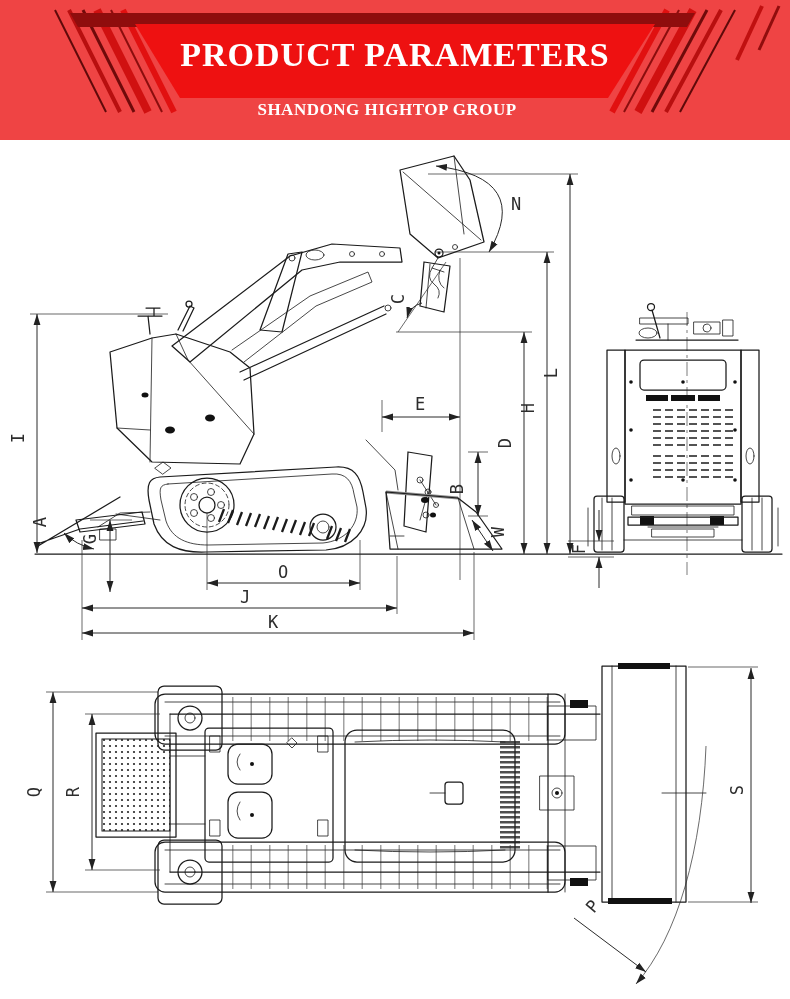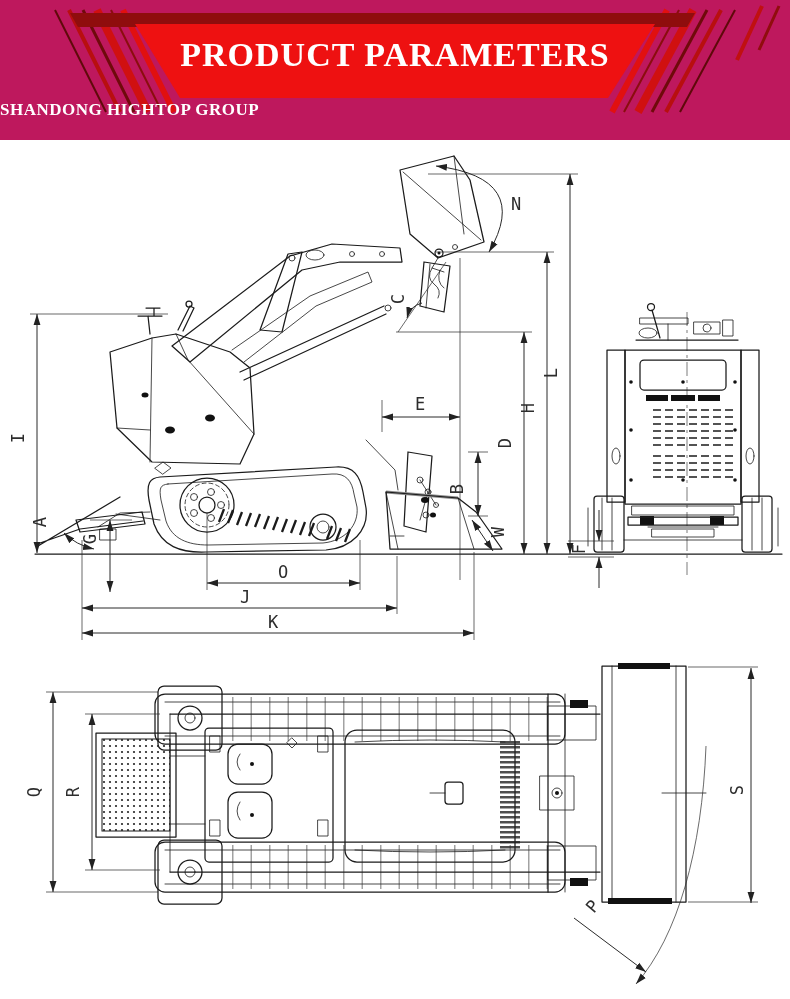--- a/index.html
+++ b/index.html
@@ -1,26 +1,26 @@
 <!DOCTYPE html>
 <html><head>
 <meta charset="utf-8">
 <style>
   html,body{margin:0;padding:0;background:#ffffff;}
   body{width:790px;font-family:"Liberation Sans",sans-serif;}
   .page{width:790px;height:999px;position:relative;background:#fff;overflow:hidden;}
-  header{position:relative;width:790px;height:140px;background:#be185d;}
+  header{position:relative;width:790px;height:140px;background:#ef4444;}
   header svg{position:absolute;left:0;top:0;}
   .banner-title{
     position:absolute;left:0;right:0;top:36px;text-align:center;
     color:#ffffff;font-family:"Liberation Serif",serif;font-weight:700;
     font-size:34px;letter-spacing:1px;white-space:nowrap;
   }
   .banner-subtitle{
-    position:absolute;left:0;right:16px;top:100px;
+    position:absolute;left:0;right:16px;top:100px;text-align:center;
     color:#ffffff;font-family:"Liberation Serif",serif;font-weight:700;
     font-size:17px;letter-spacing:0.5px;white-space:nowrap;
   }
   main{display:block;width:790px;height:859px;background:#fff;}
   .art{stroke:#1b1b1b;fill:none;stroke-width:1.25;stroke-linejoin:round;stroke-linecap:round;}
   .art2{stroke:#1b1b1b;fill:none;stroke-width:0.8;stroke-linejoin:round;stroke-linecap:round;}
   .dk{fill:#111;stroke:none;}
   .dim{stroke:#2a2a2a;fill:none;stroke-width:1;}
   .dimthin{stroke:#2a2a2a;fill:none;stroke-width:0.7;}
   .thickgray{stroke:#8a8a8a;fill:none;stroke-width:3;}

